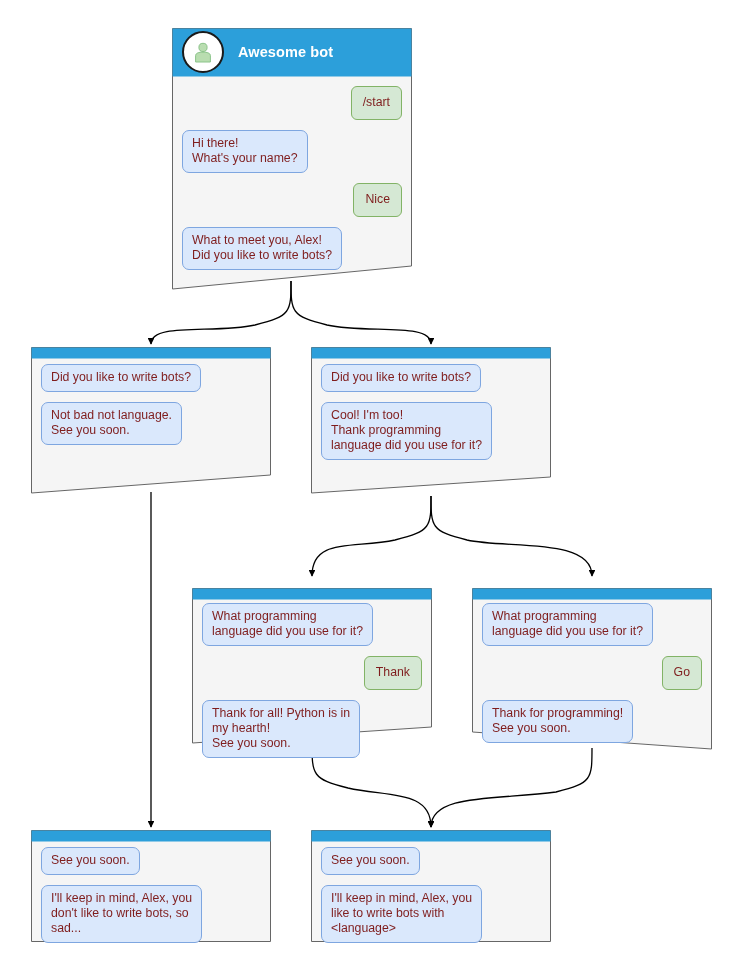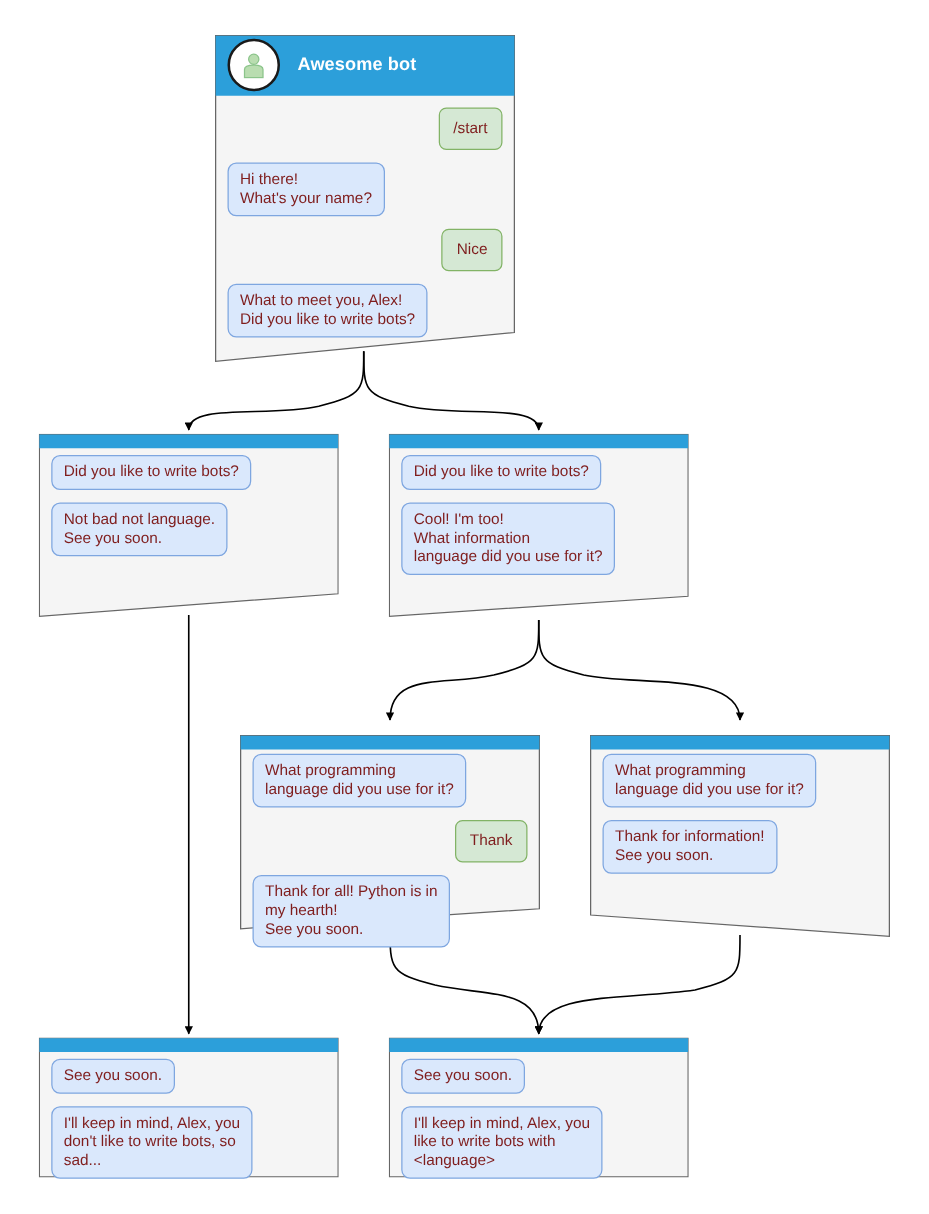--- a/index.html
+++ b/index.html
@@ -203,21 +203,21 @@
       <path d="M 0.5,0.5 L 239.5,0.5 L 239.5,11.5 L 0.5,11.5 Z" fill="#2C9FDA" stroke="none"></path>
     </svg>
     <div class="node-content">
       <div class="node-bar"></div>
       <div class="chat" style="padding-top:6px;">
         <div class="row left">
           <div class="bubble bot">Did you like to write bots?</div>
         </div>
         <div class="row left">
           <div class="bubble bot">Cool! I'm too!
-What information
+Thank programming
 language did you use for it?</div>
         </div>
       </div>
     </div>
   </div>
 
   <div class="node" style="left:192px; top:588px; width:240px; height:156px;">
     <svg class="node-shape" viewBox="0 0 240 156" preserveAspectRatio="none" xmlns="http://www.w3.org/2000/svg">
       <path d="M 0.5,0.5 L 239.5,0.5 L 239.5,139 L 0.5,155 Z" fill="#F5F5F5" stroke="#666666" stroke-width="1"></path>
       <path d="M 0.5,0.5 L 239.5,0.5 L 239.5,11.5 L 0.5,11.5 Z" fill="#2C9FDA" stroke="none"></path>
@@ -246,22 +246,25 @@
       <path d="M 0.5,0.5 L 239.5,0.5 L 239.5,161 L 0.5,144 Z" fill="#F5F5F5" stroke="#666666" stroke-width="1"></path>
       <path d="M 0.5,0.5 L 239.5,0.5 L 239.5,11.5 L 0.5,11.5 Z" fill="#2C9FDA" stroke="none"></path>
     </svg>
     <div class="node-content">
       <div class="node-bar"></div>
       <div class="chat" style="padding-top:4px;">
         <div class="row left">
           <div class="bubble bot">What programming
 language did you use for it?</div>
         </div>
-        <div class="row left">
-          <div class="bubble bot">Thank for information!
+        <div class="row right">
+          <div class="bubble user">Go</div>
+        </div>
+        <div class="row left">
+          <div class="bubble bot">Thank for programming!
 See you soon.</div>
         </div>
       </div>
     </div>
   </div>
 
   <div class="node" style="left:31px; top:830px; width:240px; height:112px;">
     <svg class="node-shape" viewBox="0 0 240 112" preserveAspectRatio="none" xmlns="http://www.w3.org/2000/svg">
       <path d="M 0.5,0.5 L 239.5,0.5 L 239.5,111.5 L 0.5,111.5 Z" fill="#F5F5F5" stroke="#666666" stroke-width="1"></path>
       <path d="M 0.5,0.5 L 239.5,0.5 L 239.5,11.5 L 0.5,11.5 Z" fill="#2C9FDA" stroke="none"></path>

